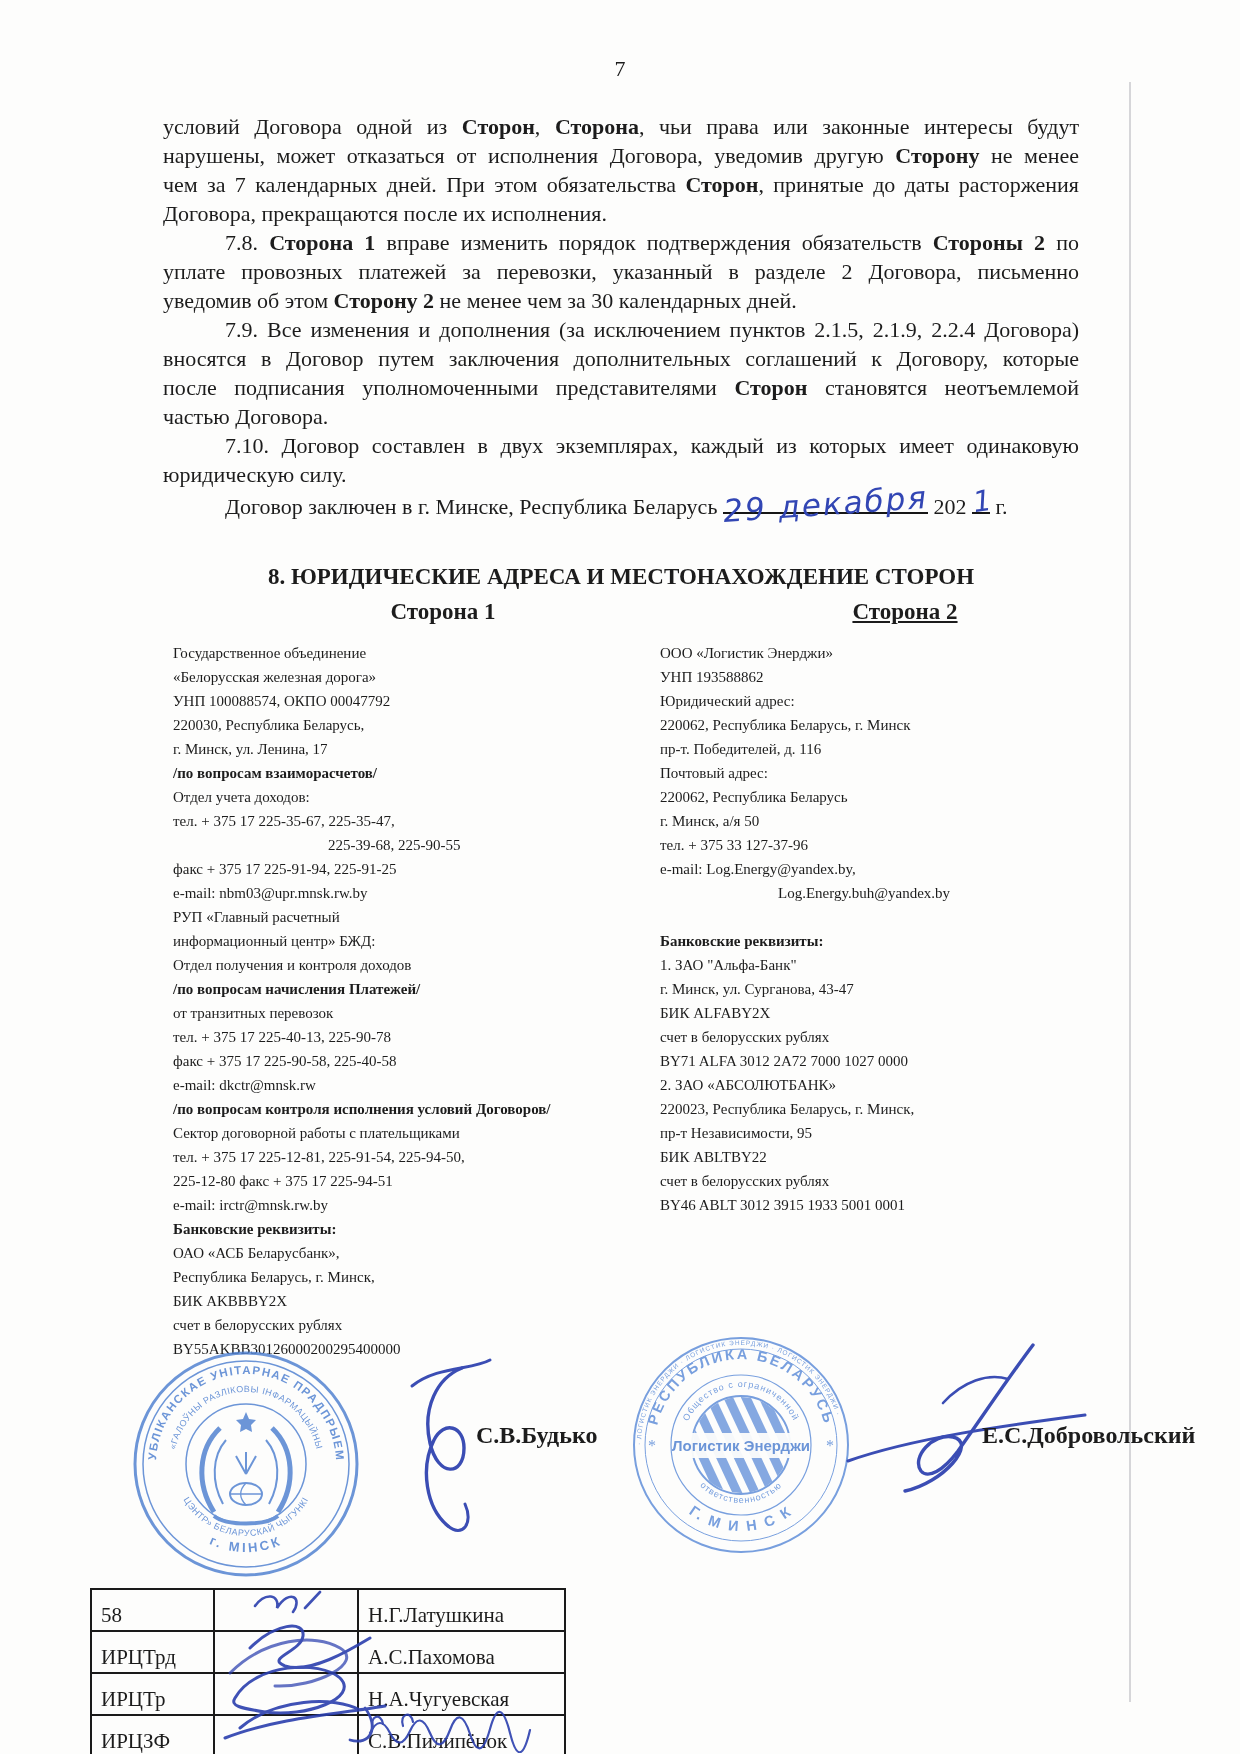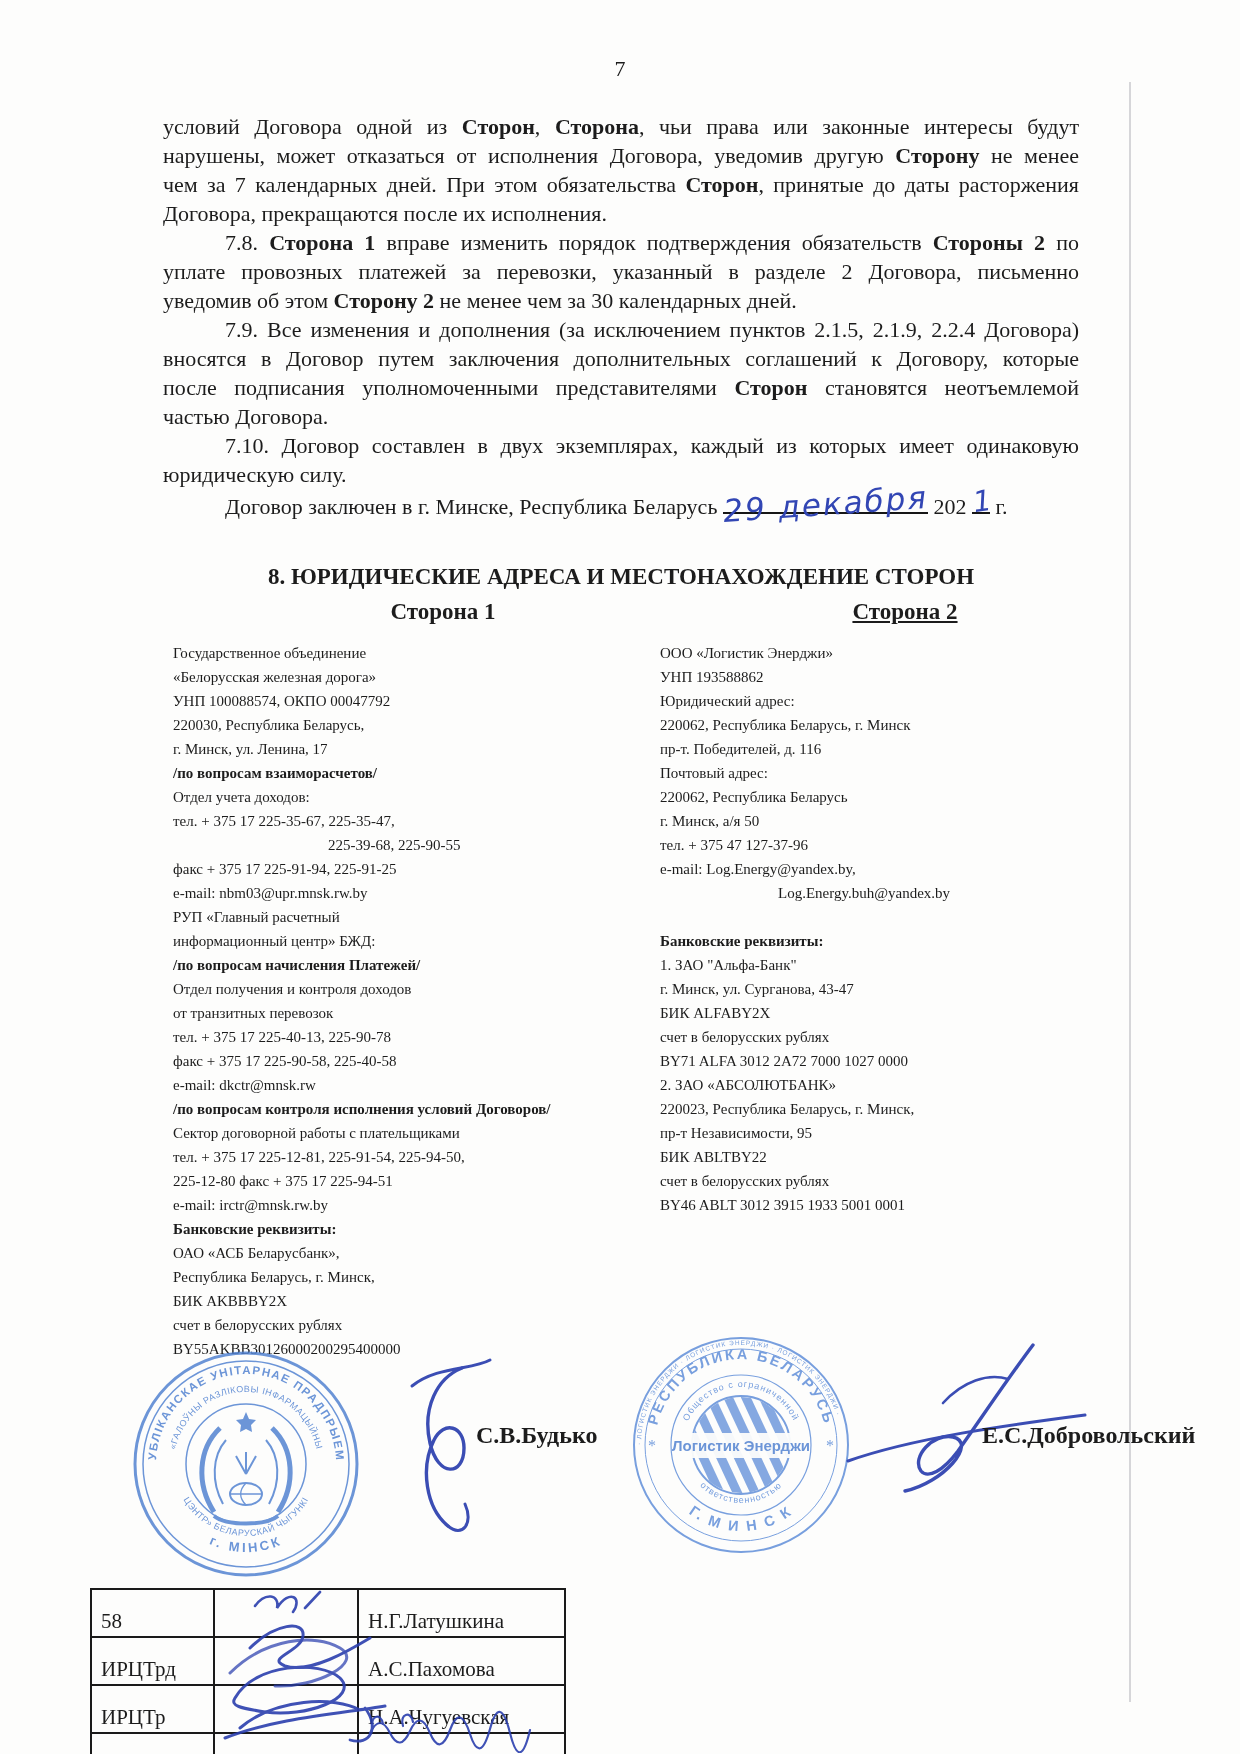--- a/index.html
+++ b/index.html
@@ -43,21 +43,21 @@
   .stamp{position:absolute;opacity:.82;}
   #stamp-left{left:126px;top:1344px;}
   #stamp-right{left:626px;top:1330px;}
   .sig{position:absolute;}
   #sig-left{left:352px;top:1348px;}
   #sig-right{left:793px;top:1333px;}
   #table-sigs{left:135px;top:1578px;}
   
   #approval-table{position:absolute;left:90px;top:1588px;border-collapse:collapse;
                   font-size:21px;table-layout:fixed;}
-  #approval-table td{border:2px solid #1a1a1a;height:30px;padding:16px 0 0 9px;overflow:hidden;}
+  #approval-table td{border:2px solid #1a1a1a;height:30px;padding:10px 0 0 9px;overflow:hidden;}
   td.code{width:112px;} td.sigc{width:133px;} td.namec{width:196px;border-radius:14px;}
   
   #edge-line{position:absolute;left:1129px;top:82px;width:2px;height:1620px;background:rgba(105,105,115,.26);}
 </style>
 </head>
 <body>
 
 <div id="page">
 
   <div id="page-number">7</div>
@@ -98,22 +98,22 @@
       <div class="cline">220030, Республика Беларусь,</div>
       <div class="cline">г. Минск, ул. Ленина, 17</div>
       <div class="cline bold">/по вопросам взаиморасчетов/</div>
       <div class="cline">Отдел учета доходов:</div>
       <div class="cline">тел. + 375 17 225-35-67, 225-35-47,</div>
       <div class="cline" style="padding-left: 155px;">225-39-68, 225-90-55</div>
       <div class="cline">факс + 375 17 225-91-94, 225-91-25</div>
       <div class="cline">e-mail: nbm03@upr.mnsk.rw.by</div>
       <div class="cline">РУП «Главный расчетный</div>
       <div class="cline">информационный центр» БЖД:</div>
+      <div class="cline">Отдел получения и контроля доходов</div>
       <div class="cline bold">/по вопросам начисления Платежей/</div>
-      <div class="cline">Отдел получения и контроля доходов</div>
       <div class="cline">от транзитных перевозок</div>
       <div class="cline">тел. + 375 17 225-40-13, 225-90-78</div>
       <div class="cline">факс + 375 17 225-90-58, 225-40-58</div>
       <div class="cline">e-mail: dkctr@mnsk.rw</div>
       <div class="cline bold">/по вопросам контроля исполнения условий Договоров/</div>
       <div class="cline">Сектор договорной работы с плательщиками</div>
       <div class="cline">тел. + 375 17 225-12-81, 225-91-54, 225-94-50,</div>
       <div class="cline">225-12-80 факс + 375 17 225-94-51</div>
       <div class="cline">e-mail: irctr@mnsk.rw.by</div>
       <div class="cline bold">Банковские реквизиты:</div>
@@ -125,21 +125,21 @@
     </div>
   <div id="col2-lines" class="col">
       <div class="cline">ООО «Логистик Энерджи»</div>
       <div class="cline">УНП 193588862</div>
       <div class="cline">Юридический адрес:</div>
       <div class="cline">220062, Республика Беларусь, г. Минск</div>
       <div class="cline">пр-т. Победителей, д. 116</div>
       <div class="cline">Почтовый адрес:</div>
       <div class="cline">220062, Республика Беларусь</div>
       <div class="cline">г. Минск, а/я 50</div>
-      <div class="cline">тел. + 375 47 127-37-96</div>
+      <div class="cline">тел. + 375 33 127-37-96</div>
       <div class="cline">e-mail: Log.Energy@yandex.by,</div>
       <div class="cline" style="padding-left: 118px;">Log.Energy.buh@yandex.by</div>
       <div class="cline">&nbsp;</div>
       <div class="cline bold">Банковские реквизиты:</div>
       <div class="cline">1. ЗАО "Альфа-Банк"</div>
       <div class="cline">г. Минск, ул. Сурганова, 43-47</div>
       <div class="cline">БИК ALFABY2X</div>
       <div class="cline">счет в белорусских рублях</div>
       <div class="cline">BY71 ALFA 3012 2A72 7000 1027 0000</div>
       <div class="cline">2. ЗАО «АБСОЛЮТБАНК»</div>

